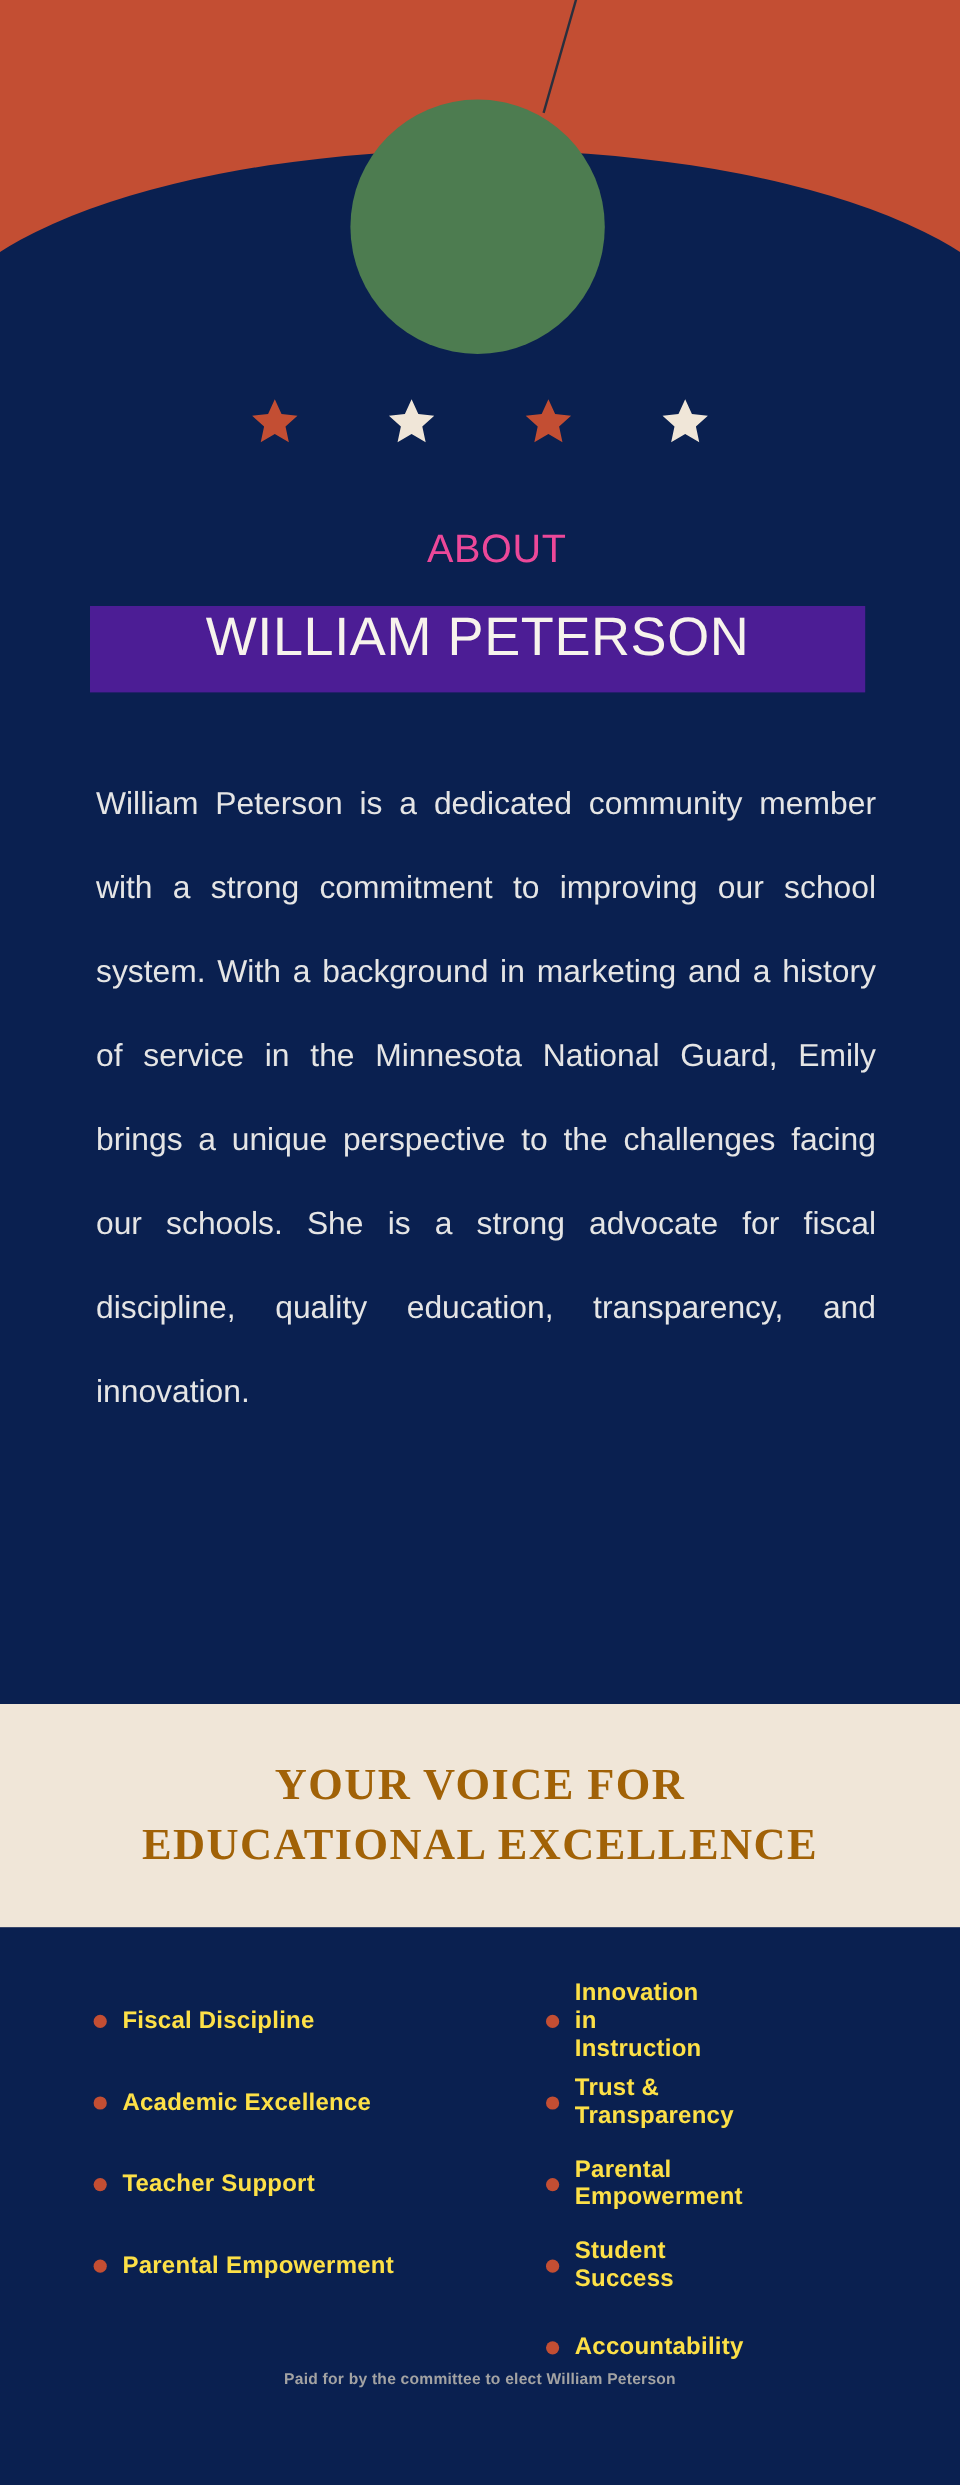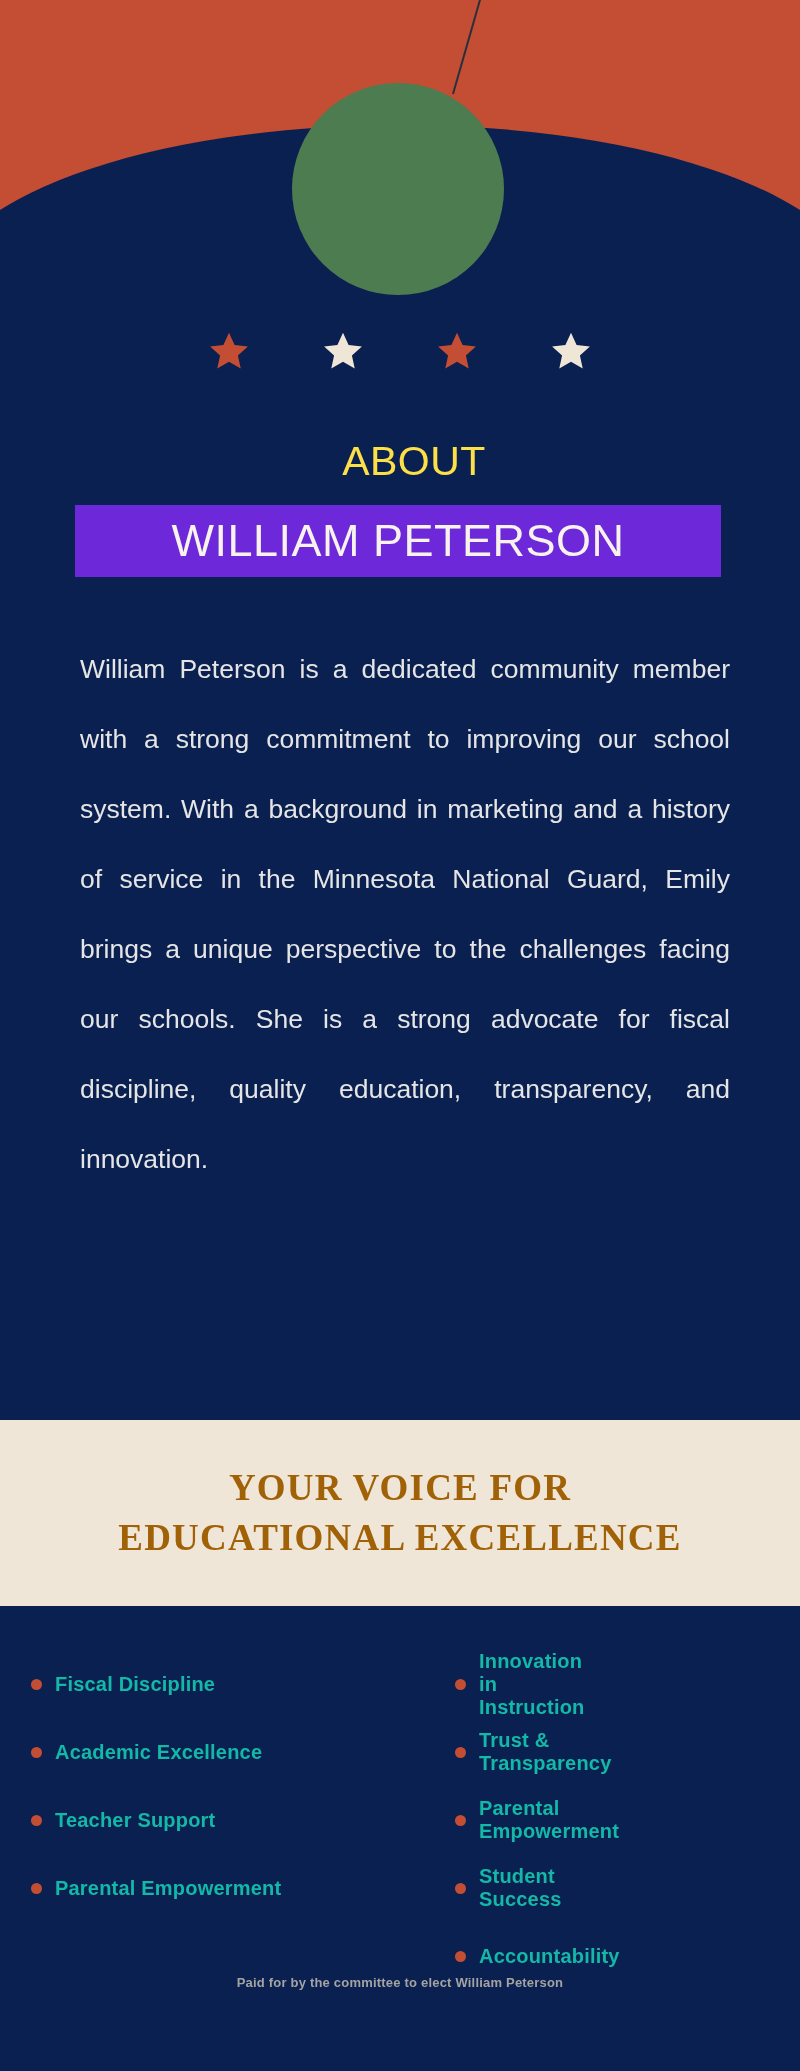--- a/index.html
+++ b/index.html
@@ -76,36 +76,35 @@
     display: block;
   }
 
   
   .about-label {
     position: absolute;
     top: 438px;
     left: 0;
     width: 800px;
     text-align: center;
-    color: #fde047;
-    font-size: 41px;
+    color: #ec4899;
+    font-size: 33px;
     letter-spacing: 0.5px;
     font-weight: 400;
     z-index: 6;
     padding-left: 28px;
   }
   .name-bar {
     position: absolute;
     top: 505px;
     left: 75px;
     width: 646px;
     height: 72px;
-    background: #6d28d9;
-    display: flex;
-    align-items: center;
+    background: #4c1d95;
+    display: flex;
     justify-content: center;
     z-index: 6;
   }
   .name-bar span {
     color: #f7f3ec;
     font-size: 45px;
     letter-spacing: 0.5px;
   }
 
   
@@ -150,28 +149,28 @@
   .issues {
     position: absolute;
     top: 1650px;
     left: 0;
     width: 800px;
     display: flex;
     z-index: 6;
   }
   .issue-col {
     width: 50%;
-    padding-left: 31px;
+    padding-left: 78px;
   }
   .issue-col.right { padding-left: 365px; margin-left: -310px; }
   .issue-item {
     display: flex;
     align-items: center;
     height: 68px;
-    color: #14b8a6;
+    color: #fde047;
     font-size: 20px;
     font-weight: bold;
     letter-spacing: 0.2px;
   }
   .bullet {
     width: 11px;
     height: 11px;
     border-radius: 50%;
     background: #c34e33;
     margin-right: 13px;

